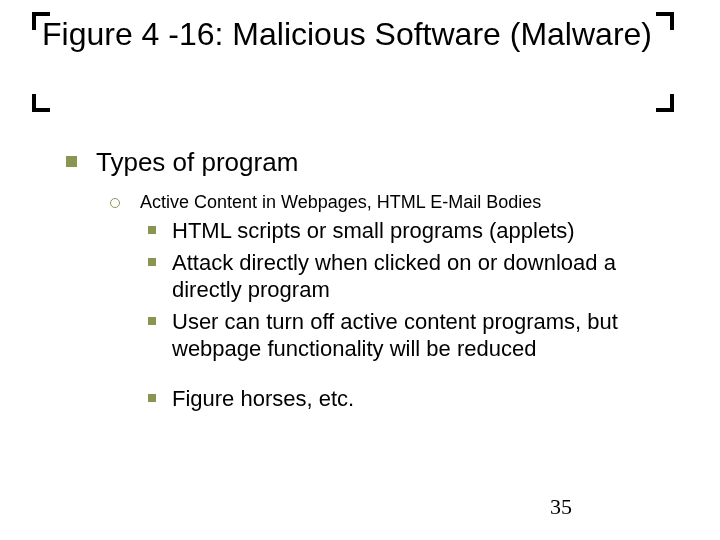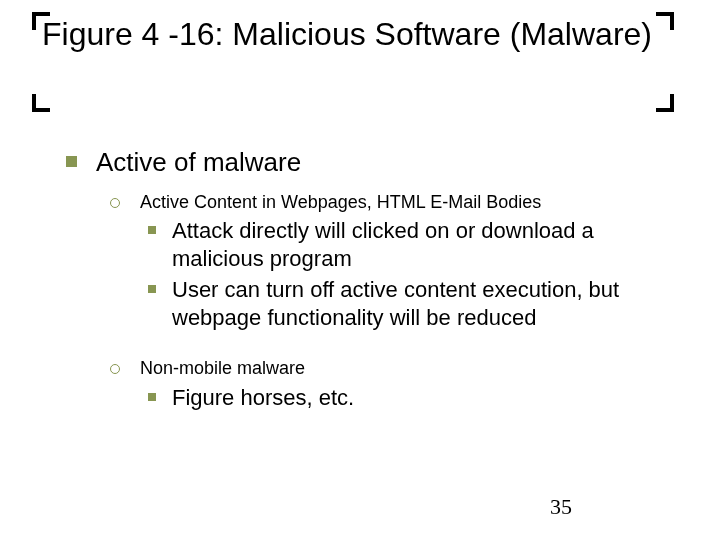--- a/index.html
+++ b/index.html
@@ -119,26 +119,26 @@
   <div class="bracket br-tl"></div>
   <div class="bracket br-bl"></div>
   <div class="bracket br-tr"></div>
   <div class="bracket br-br"></div>
 
   <div class="title-wrap">
     <div class="title">Figure 4 -16: Malicious Software (Malware)</div>
   </div>
 
   <div class="body">
-    <div class="lvl1">Active of malware</div>
+    <div class="lvl1">Types of program</div>
 
     <div class="lvl2">Active Content in Webpages, HTML E-Mail Bodies</div>
-    <div class="lvl3">Attack directly will clicked on or download a malicious program</div>
-    <div class="lvl3">User can turn off active content execution, but webpage functionality will be reduced</div>
+    <div class="lvl3">HTML scripts or small programs (applets)</div>
+    <div class="lvl3">Attack directly when clicked on or download a directly program</div>
+    <div class="lvl3">User can turn off active content programs, but webpage functionality will be reduced</div>
 
     <div class="gap"></div>
 
-    <div class="lvl2">Non-mobile malware</div>
     <div class="lvl3">Figure horses, etc.</div>
   </div>
 
   <div class="pagenum">35</div>
 </div>
 
 </body></html>

